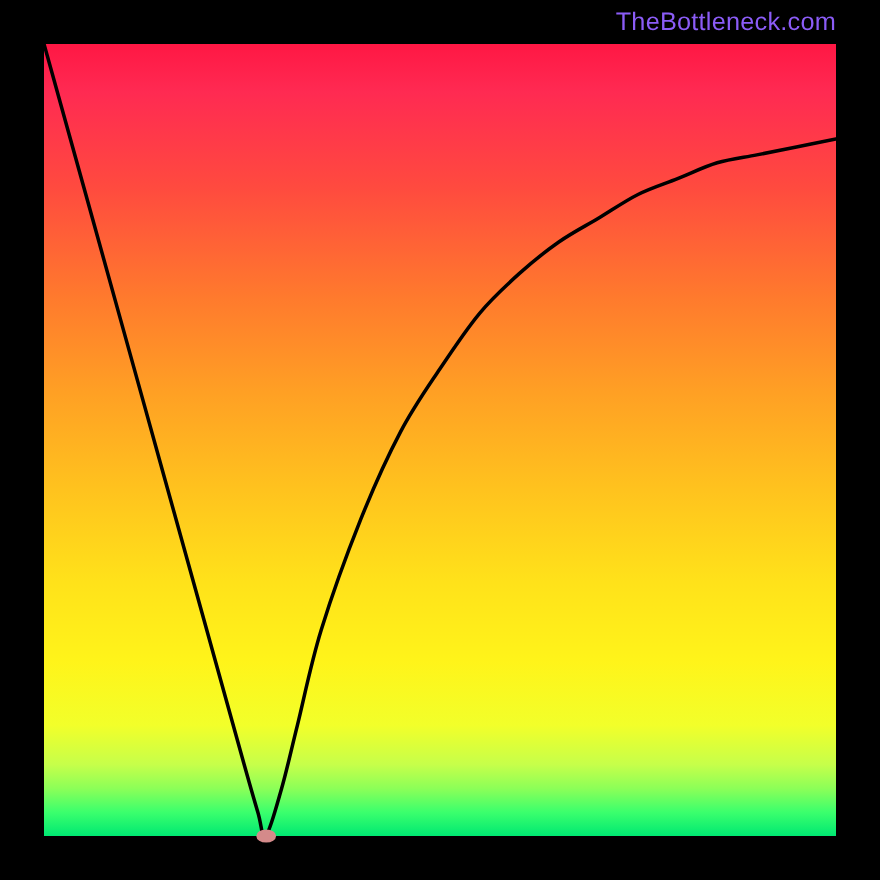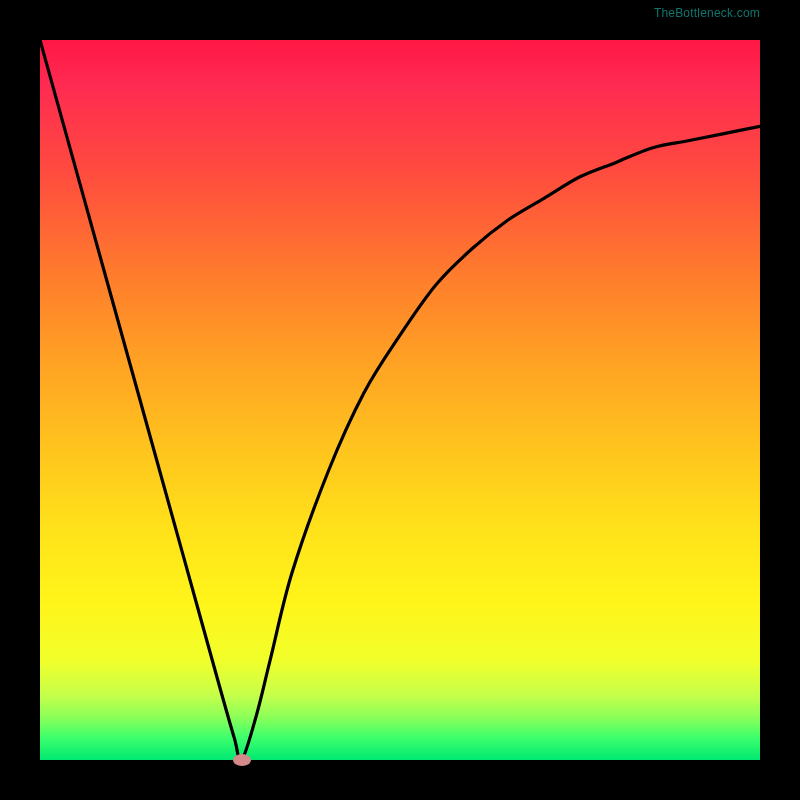--- a/index.html
+++ b/index.html
@@ -52,22 +52,22 @@
     width: 18px;
     height: 12px;
     background: #d48a8a;
     border-radius: 50%;
     transform: translate(-50%, -50%);
   }
   .watermark {
     position: absolute;
     top: 6px;
     right: 40px;
-    color: #0f766e;
-    font-size: 12px;
+    color: #8b5cf6;
+    font-size: 23px;
     font-weight: 500;
     letter-spacing: 0.2px;
     user-select: none;
   }
 </style>
 </head>
 <body>
 
 <div class="frame">
 

